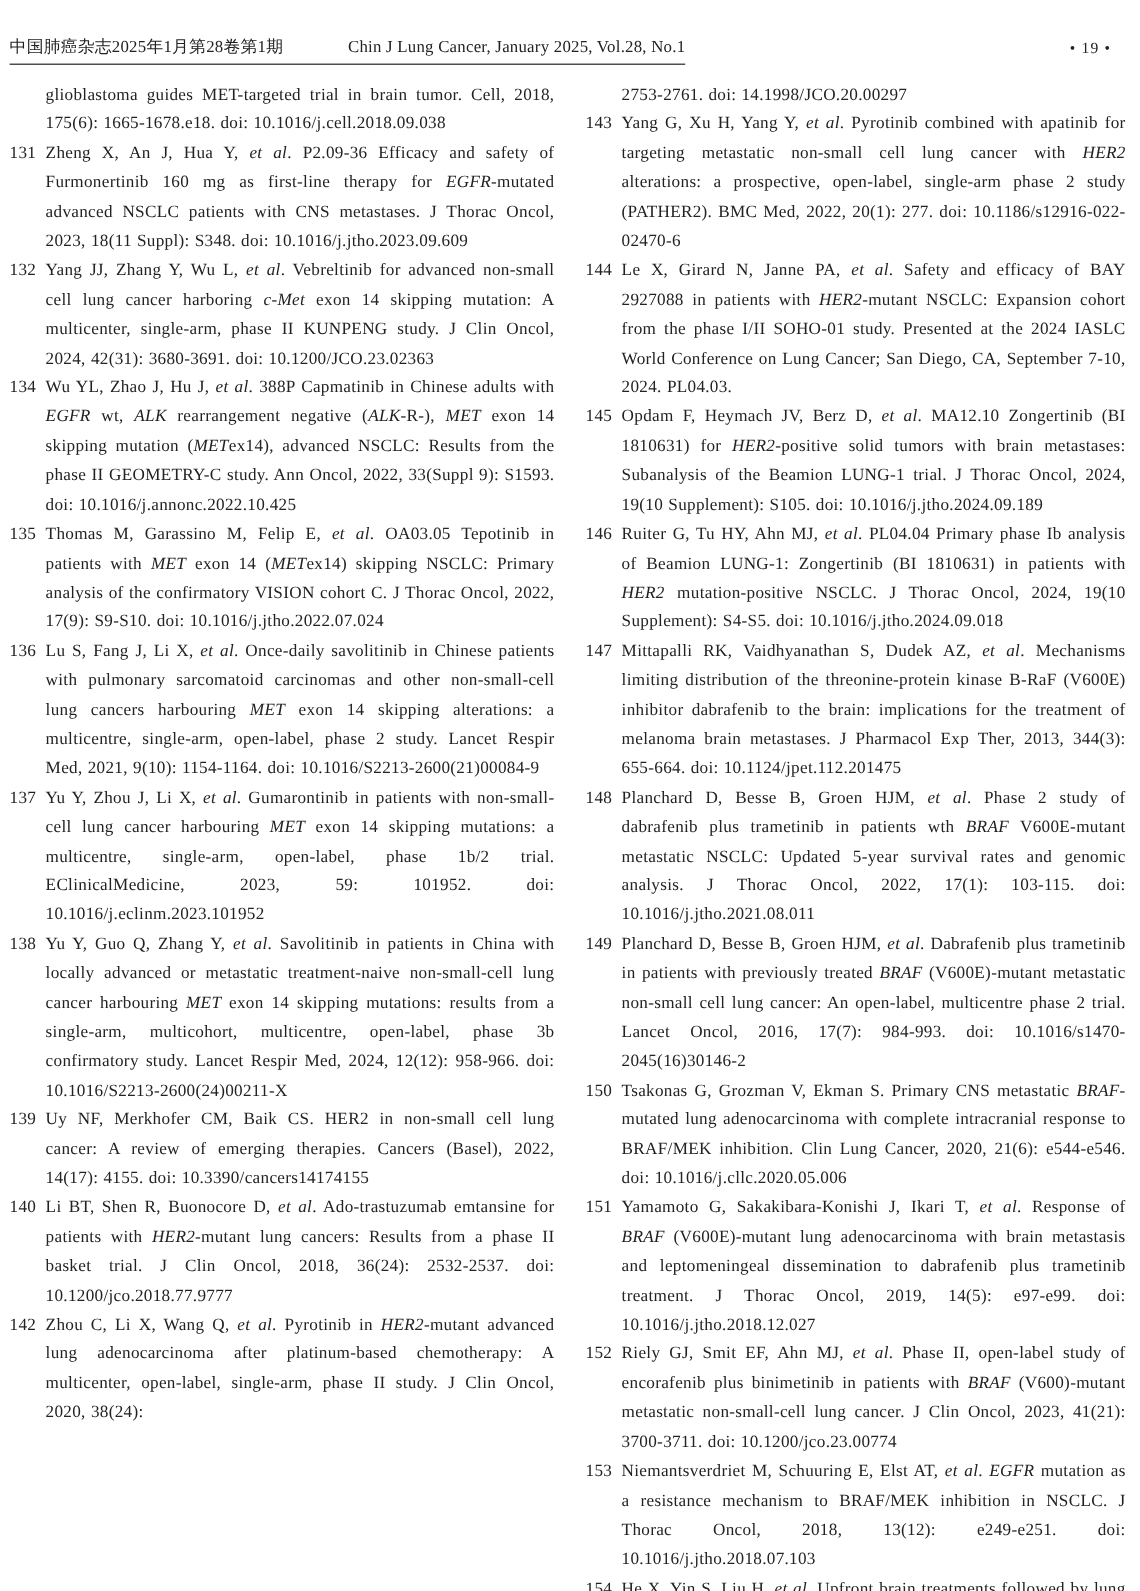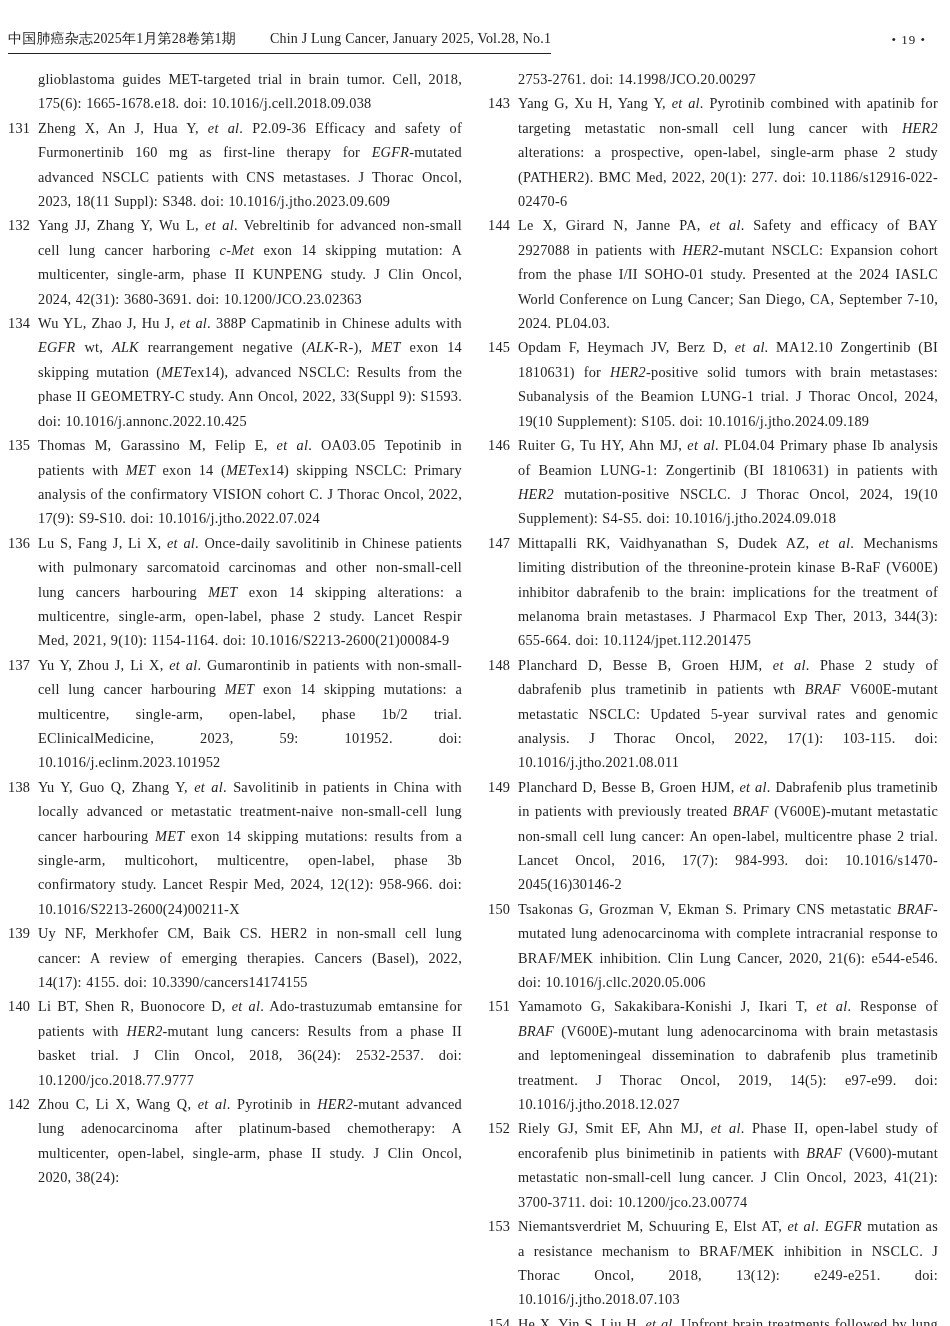--- a/index.html
+++ b/index.html
@@ -24,21 +24,21 @@
     align-items: flex-start;
   }
   .header-titles {
     border-bottom: 1.4px solid #222222;
     padding-bottom: 5px;
     font-size: 14px;
     letter-spacing: 0.2px;
     white-space: nowrap;
   }
   .journal-cn {
-    margin-right: 34px;
+    margin-right: 54px;
   }
   .page-num {
     font-size: 13px;
     padding: 2px 12px 0 0;
     letter-spacing: 1px;
     text-align: right;
   }
   .ref-columns {
     display: flex;
     gap: 26px;

